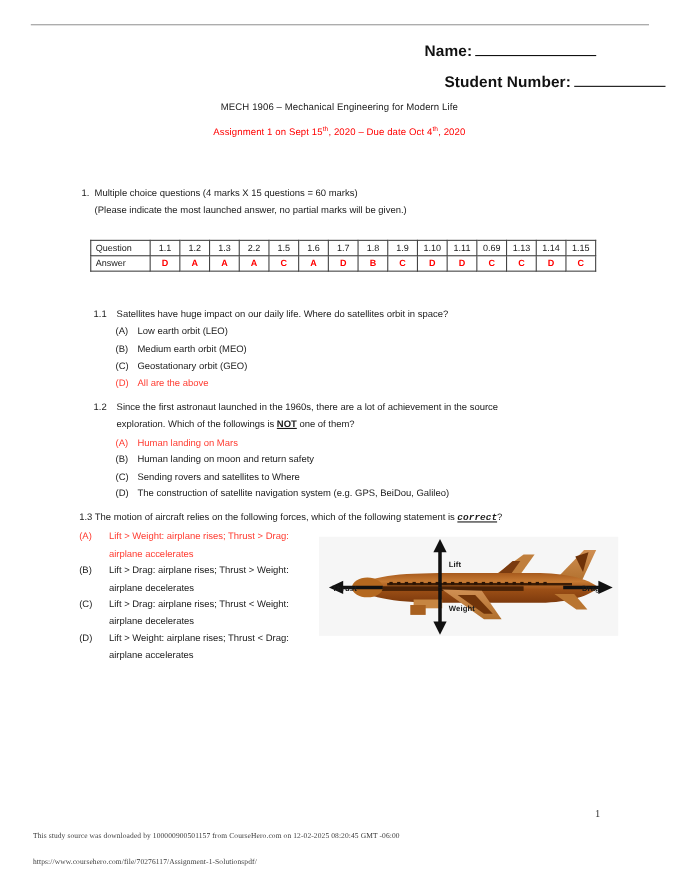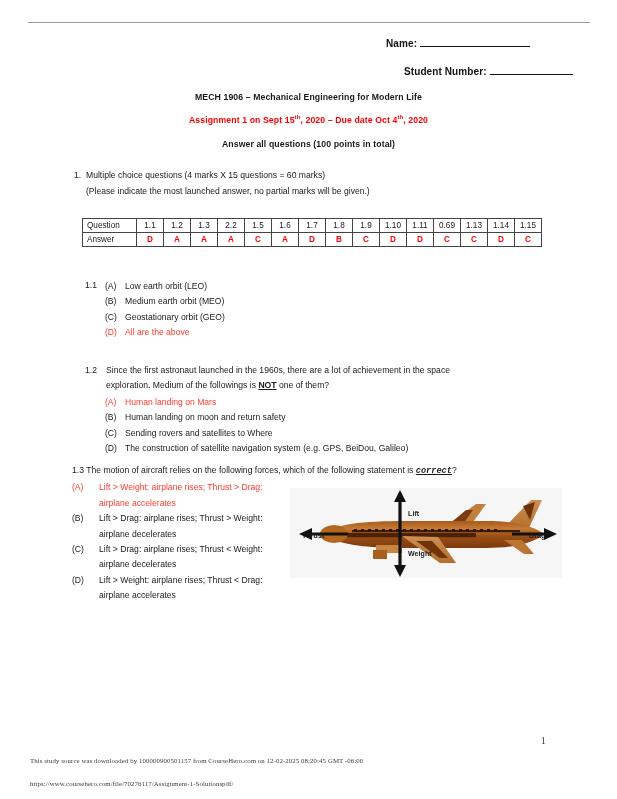--- a/index.html
+++ b/index.html
@@ -28,21 +28,21 @@
     left: 28px;
     top: 22px;
     width: 562px;
     height: 0;
     border-top: 1.4px solid #9a9a9a;
   }
 
   
   .hdr-line {
     position: absolute;
-    font-size: 10px;
+    font-size: 14px;
     font-weight: bold;
     letter-spacing: .1px;
     white-space: nowrap;
     color: #111;
   }
   .hdr-name { left: 386px; top: 38px; }
   .hdr-snum { left: 404px; top: 66px; }
   .blank-rule {
     display: inline-block;
     border-bottom: 1.3px solid #111;
@@ -55,21 +55,21 @@
   
   .title-block {
     position: absolute;
     left: 0;
     right: 0;
     top: 92px;
     text-align: center;
   }
   .title-block .t {
     font-size: 8.7px;
-    font-weight: bold;
+    font-weight: normal;
     letter-spacing: .1px;
     margin-bottom: 13px;
     line-height: 1.2;
   }
   .title-block .t.red { color: #ff0000; }
   .title-block .t sup { font-size: 6px; vertical-align: super; line-height: 0; }
 
   
   .intro {
     position: absolute;
@@ -209,21 +209,20 @@
   <div class="hdr-line hdr-name">
     <span>Name:</span><span class="blank-rule rule-name"></span>
   </div>
   <div class="hdr-line hdr-snum">
     <span>Student Number:</span><span class="blank-rule rule-snum"></span>
   </div>
 
   <div class="title-block">
     <div class="t">MECH 1906 – Mechanical Engineering for Modern Life</div>
     <div class="t red"><span>Assignment 1 on Sept 15</span><sup>th</sup><span>, 2020 – Due date Oct 4</span><sup>th</sup><span>, 2020</span></div>
-    <div class="t">Answer all questions (100 points in total)</div>
   </div>
 
   <div class="intro">
     <span class="num">1.</span>
     <div>Multiple choice questions (4 marks X 15 questions = 60 marks)</div>
     <div>(Please indicate the most launched answer, no partial marks will be given.)</div>
   </div>
 
   <table class="answers">
     <tbody>
@@ -262,20 +261,21 @@
         <td class="a">C</td>
         <td class="a">D</td>
         <td class="a">C</td>
       </tr>
     </tbody>
   </table>
 
   <div class="q-block" id="q11">
     <div class="q-stem">
       <span class="qnum">1.1</span>
+      <span>Satellites have huge impact on our daily life. Where do satellites orbit in space?</span>
     </div>
     <div class="q-opt">
       <span class="ltr">(A)</span>
       <span>Low earth orbit (LEO)</span>
     </div>
     <div class="q-opt">
       <span class="ltr">(B)</span>
       <span>Medium earth orbit (MEO)</span>
     </div>
     <div class="q-opt">
@@ -284,22 +284,22 @@
     </div>
     <div class="q-opt red">
       <span class="ltr">(D)</span>
       <span>All are the above</span>
     </div>
   </div>
 
   <div class="q-block" id="q12">
     <div class="q-stem">
       <span class="qnum">1.2</span>
-      <span>Since the first astronaut launched in the 1960s, there are a lot of achievement in the space</span><br>
-      <span>exploration. Medium of the followings is </span><span class="u">NOT</span><span> one of them?</span>
+      <span>Since the first astronaut launched in the 1960s, there are a lot of achievement in the source</span><br>
+      <span>exploration. Which of the followings is </span><span class="u">NOT</span><span> one of them?</span>
     </div>
     <div class="q-opt red">
       <span class="ltr">(A)</span>
       <span>Human landing on Mars</span>
     </div>
     <div class="q-opt">
       <span class="ltr">(B)</span>
       <span>Human landing on moon and return safety</span>
     </div>
     <div class="q-opt">

